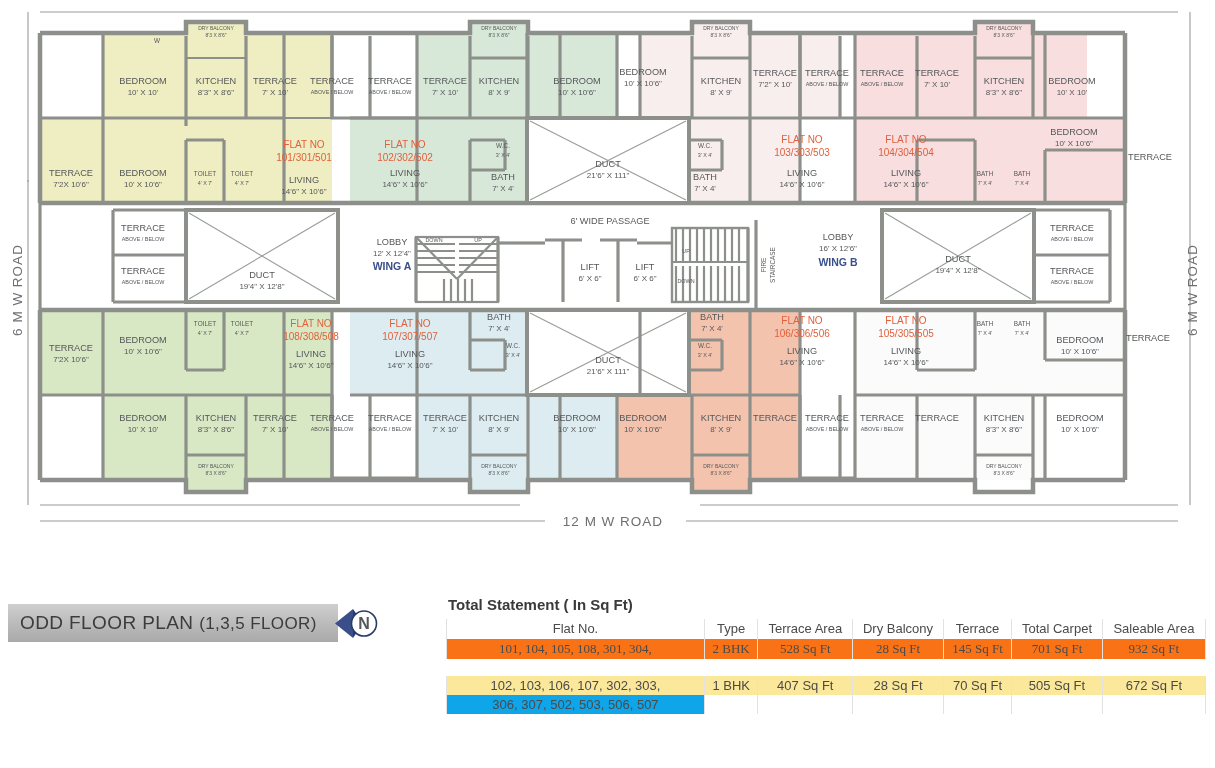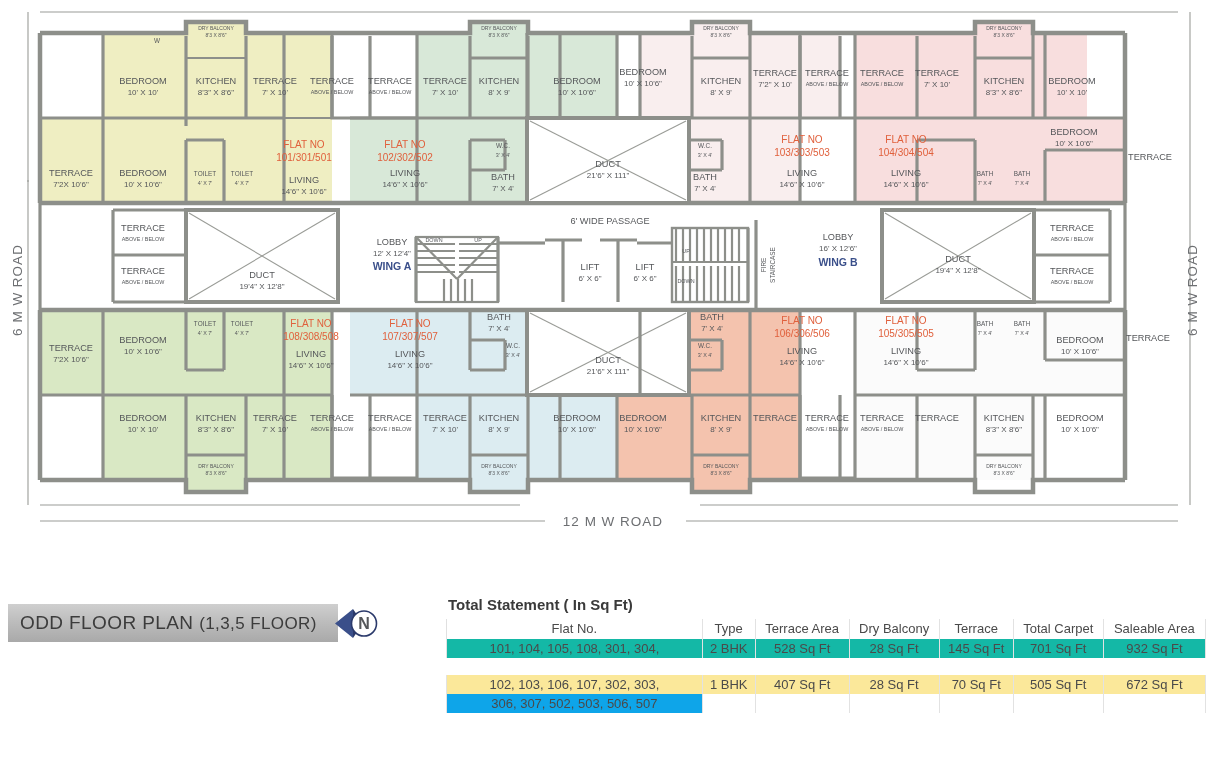--- a/index.html
+++ b/index.html
@@ -19,21 +19,21 @@
   #titletext .sub{font-size:17px;}
   #compass{position:absolute;left:333px;top:605px;width:52px;height:37px;}
 
   #areabox{position:absolute;left:446px;top:596px;width:760px;height:160px;}
   #areatitle{font-size:15px;font-weight:bold;color:#3a3a3a;margin:0 0 6px 2px;}
   table.area{border-collapse:collapse;font-size:13px;color:#4a4a4a;width:100%;}
   table.area td,table.area th{font-weight:normal;text-align:center;padding:2px 4px;
         border-left:1px solid #e2e2e2;border-right:1px solid #e2e2e2;white-space:nowrap;}
   table.area thead td{padding-bottom:3px;border-left:1px solid #e0e0e0;}
   td.flatcol{text-align:center;min-width:216px;}
-  .rowA td{background:#14b8a6;}
+  .rowA td{background:#f97316;font-family:Liberation Serif, serif;}
   .rowB td{background:#fbe89a;margin-top:20px;}
   tr.gap td{height:13px;background:transparent !important;border:none;}
   tr.cont td{background:transparent;}
   tr.cont td.on{background:#b8e2ee;}
   tr.contB td.on{background:#0ea5e9;}
   .hdrrow td{background:transparent !important;}
 </style>
 </head>
 <body>
 

